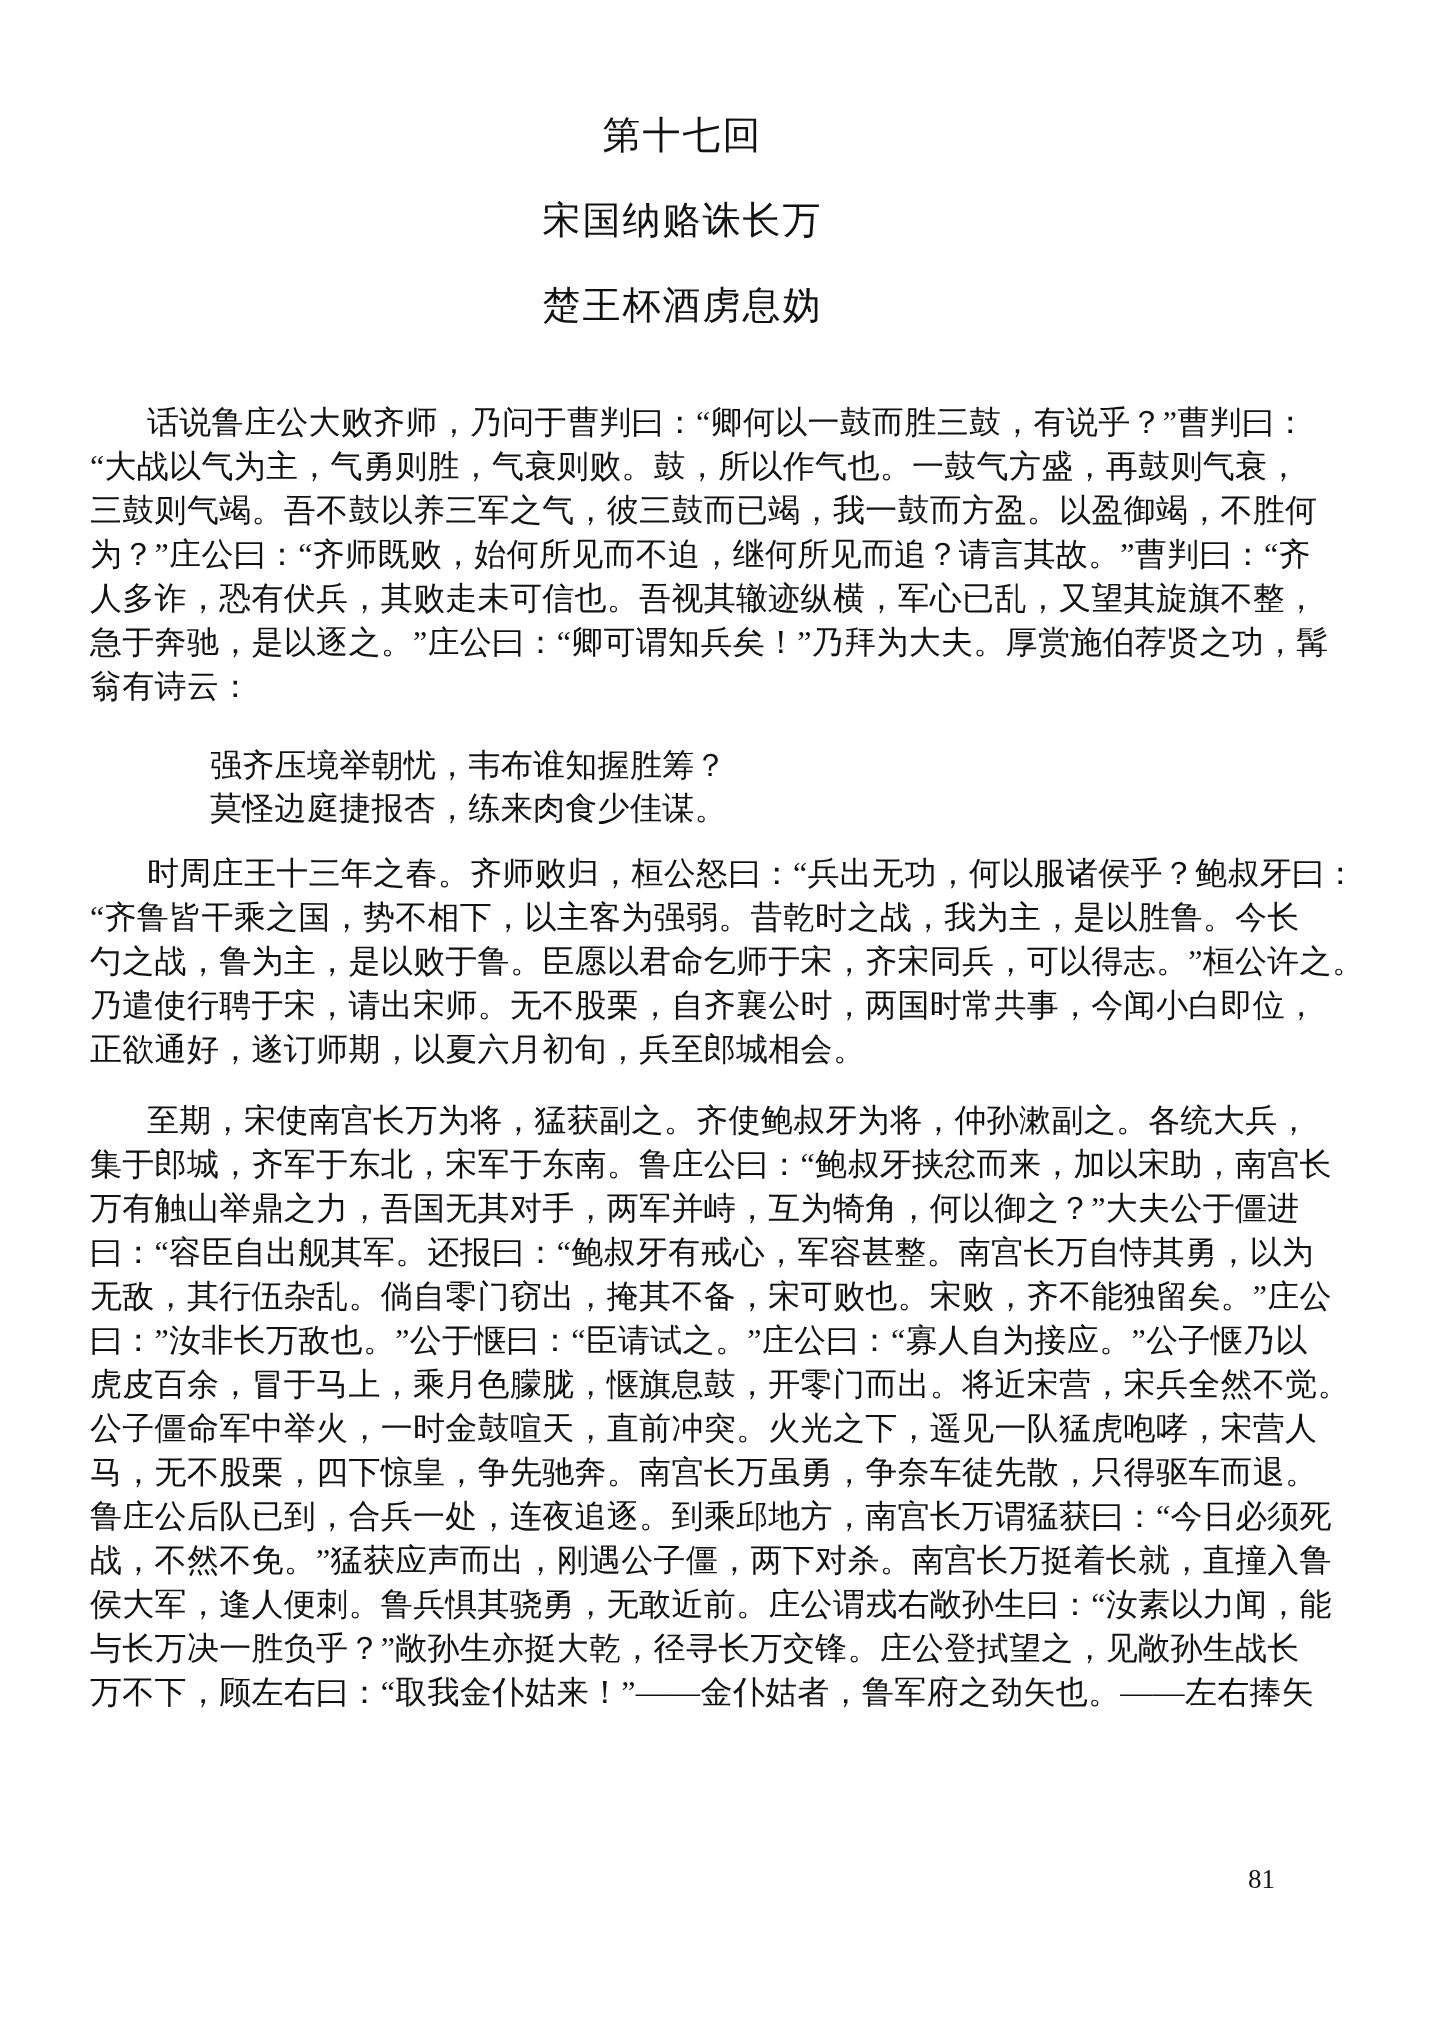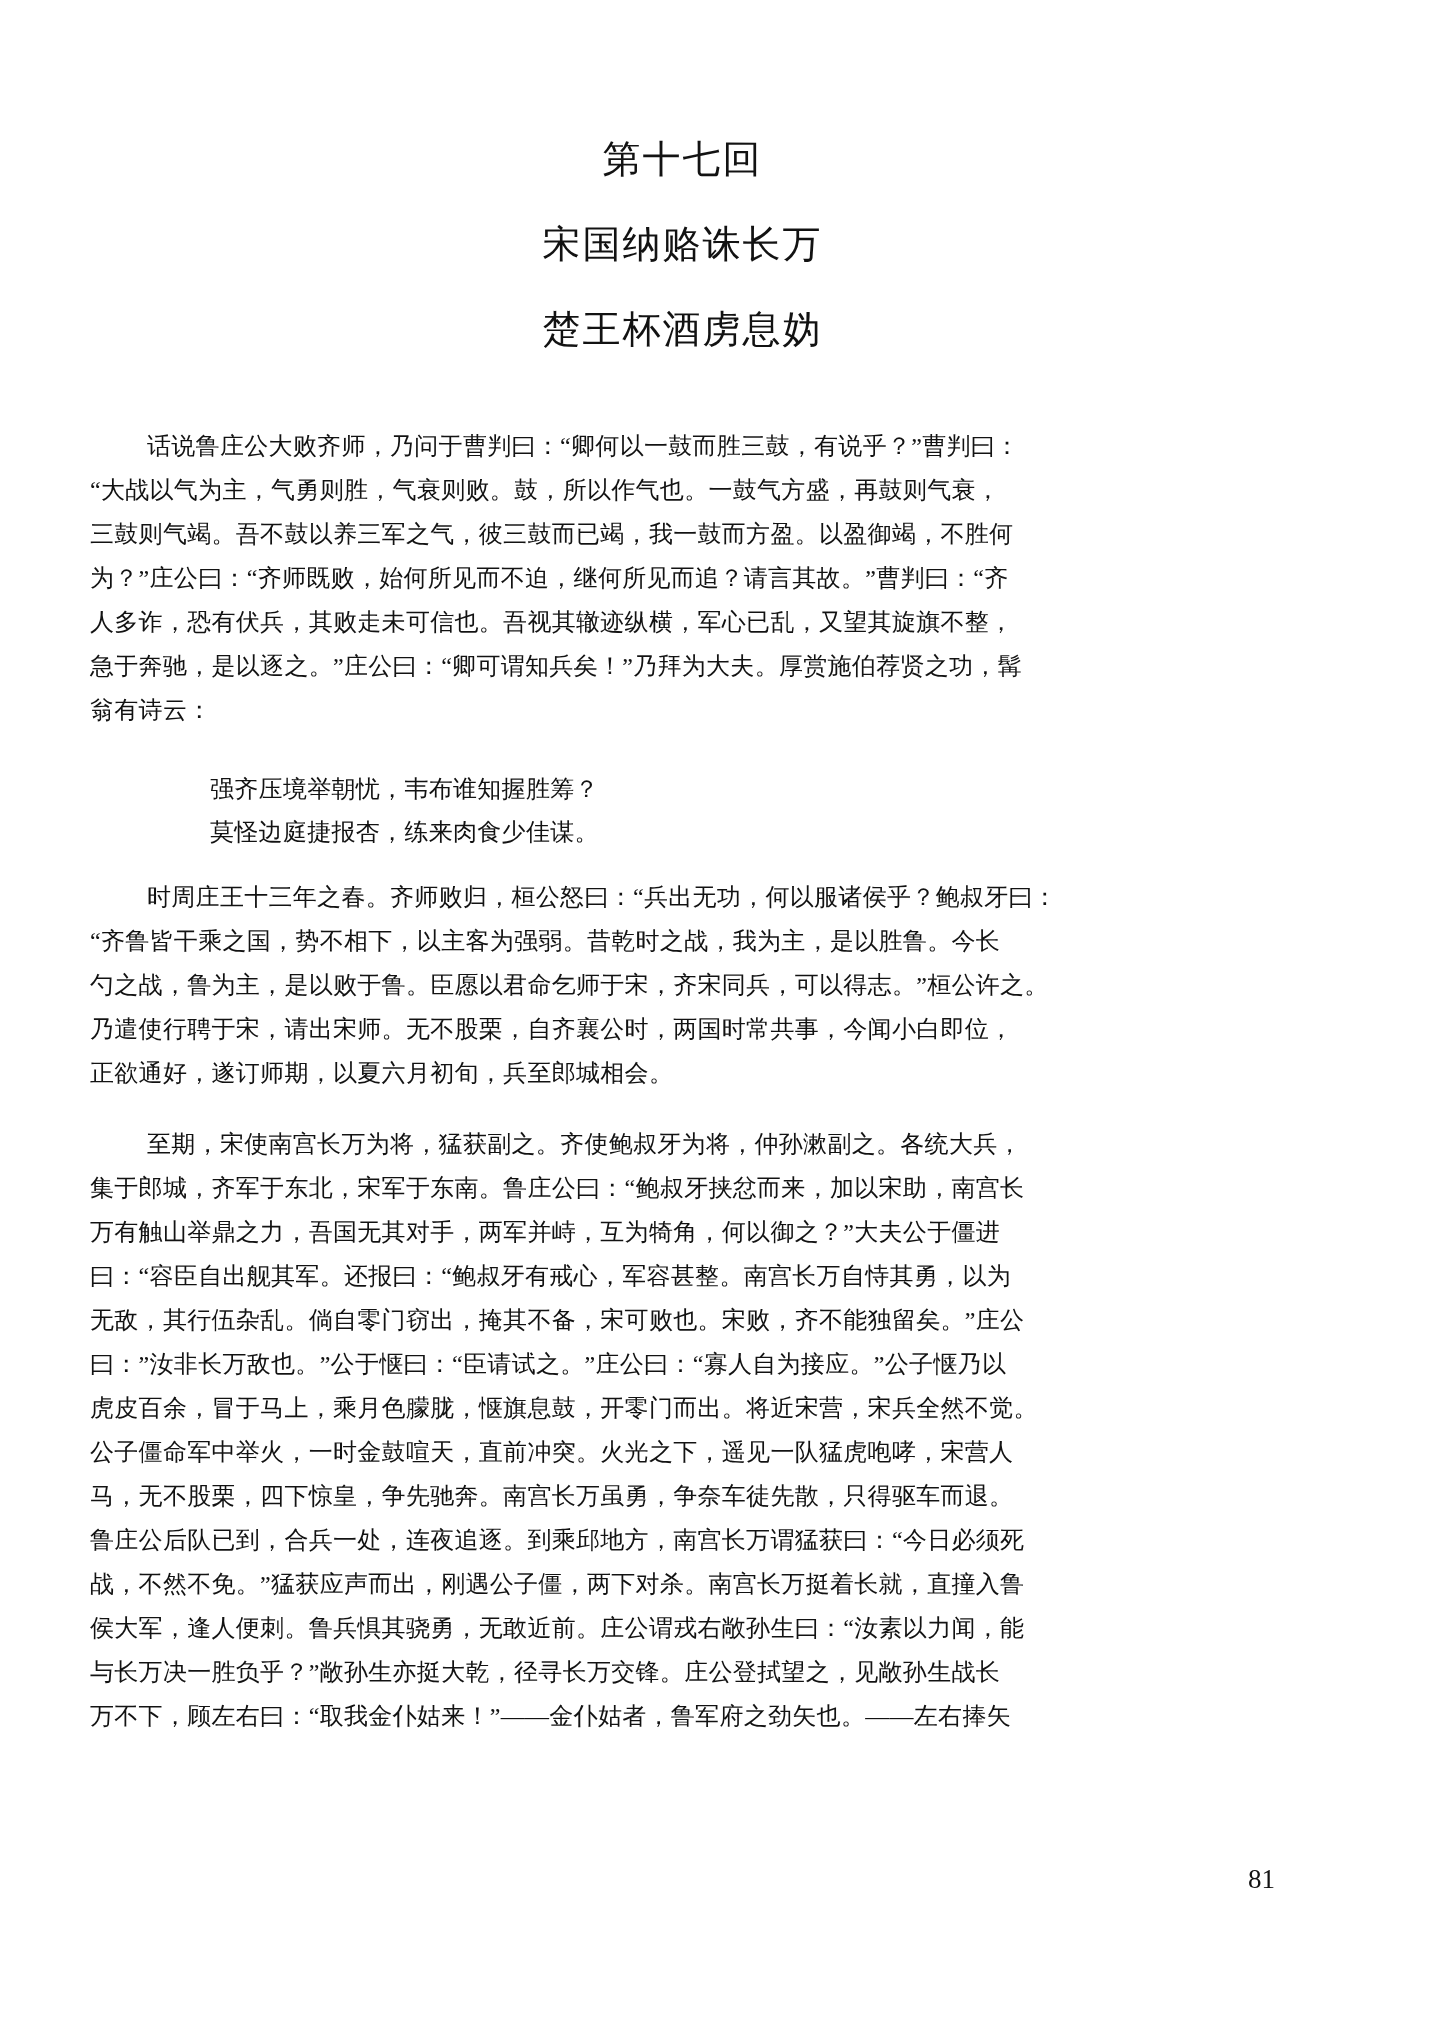--- a/index.html
+++ b/index.html
@@ -7,42 +7,42 @@
   .page{
     position:relative;
     width:1433px;
     height:2024px;
     background:#ffffff;
     font-family:"Liberation Serif","DejaVu Serif",serif;
     color:#121212;
     overflow:hidden;
   }
   .heading-block{
-    padding-top:117px;
+    padding-top:93px;
     margin-left:90px;
     width:1185px;
     text-align:center;
   }
   .chapter-heading,.chapter-title{
     font-size:38px;
     line-height:85px;
     letter-spacing:2px;
     white-space:nowrap;
   }
   .body-text{
     margin-left:90px;
     width:1185px;
   }
   .para{margin:0;}
   .para.prose{margin-top:21px;}
   .para.prose:first-child{margin-top:52px;}
   .para.poem{margin-top:36px;}
   .body-text > .para:nth-child(4){margin-top:27px;}
   .line{
-    font-size:24px;
+    font-size:32px;
     line-height:44px;
     letter-spacing:0.3px;
     white-space:nowrap;
   }
   .para.prose .line.first{text-indent:57px;}
   .para.poem .line{
     line-height:43px;
     margin-left:120px;
   }
   .page-number{

